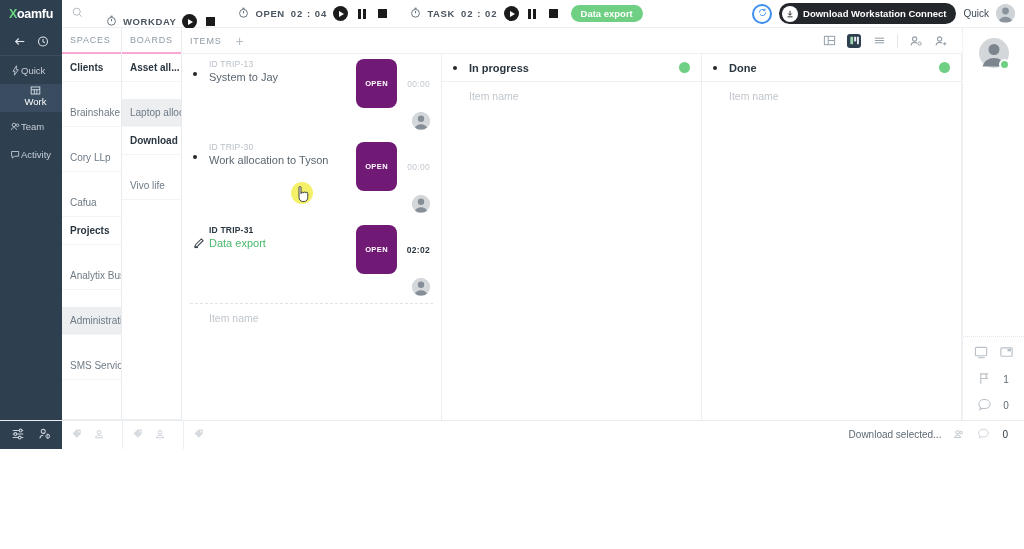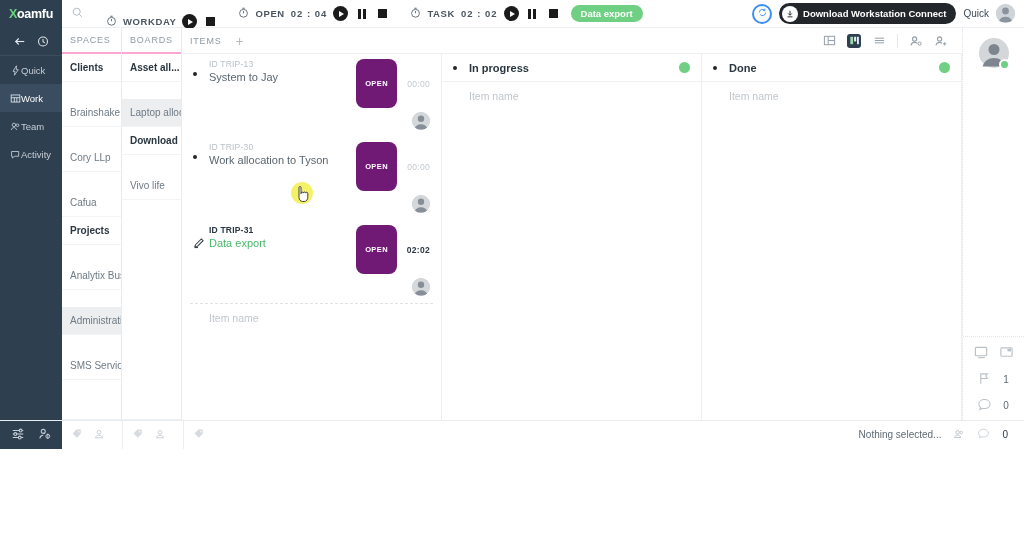--- a/index.html
+++ b/index.html
@@ -37,21 +37,21 @@
   .av { border-radius:50%; background:#c8ccd0; display:block; overflow:hidden; }
 
   
   .main { flex:1; display:flex; min-height:0; }
 
   
   .leftnav { width:62px; flex:0 0 62px; background:#2e3f50; display:flex; flex-direction:column; color:#c6ced6;
     background-image: radial-gradient(#3a4c5e 0.6px, transparent 0.6px); background-size:4px 4px;}
   .ln-top { height:28px; display:flex; align-items:center; justify-content:center; gap:11px; border-bottom:1px solid #3b4d5f; }
   .ln-item { height:28px; display:flex; align-items:center; padding-left:9px; font-size:9.5px; cursor:pointer; }
-  .ln-item.active { background:#3a4d60; }
+  .ln-item.active { background:#3a4d60;flex-direction:column; }
   .ln-ico { width:12px;height:12px; display:flex;align-items:center;justify-content:center; }
   .ln-spacer { flex:1; }
 
   
   .col { display:flex; flex-direction:column; background:#fff; border-right:1px solid #e9ecef; }
   .col-head { height:26px; display:flex; align-items:center; padding-left:8px; font-size:9px; letter-spacing:0.8px; color:#8e99a4; border-bottom:2px solid #f9a8d4; flex:0 0 26px;}
   .spaces { width:60px; flex:0 0 60px; }
   .boards { width:60px; flex:0 0 60px; }
   .nav-row { height:28px; display:flex; align-items:center; padding-left:8px; font-size:10px; white-space:nowrap; overflow:hidden; border-bottom:1px solid #f2f4f6; cursor:pointer; }
   .nav-row.group { font-weight:bold; color:#2a3640; }
@@ -563,21 +563,21 @@
     <div class="bb-seg">
       <span>
         <svg width="12" height="12" viewBox="0 0 14 14">
             <path d="M1.8 6.4 6.4 1.8h5v5L6.8 11.4z" fill="#d7dbdf"></path>
             <circle cx="9.1" cy="4.3" r="0.9" fill="#fff"></circle>
           </svg>
       </span>
     </div>
 
     <div class="bb-right">
-      <span class="bb-txt">Nothing selected...</span>
+      <span class="bb-txt">Download selected...</span>
       <span>
         <svg width="12" height="12" viewBox="0 0 14 14">
             <circle cx="5.4" cy="5" r="2" fill="none" stroke="#b9c0c7" stroke-width="1.1"></circle>
             <circle cx="9.6" cy="5.4" r="1.5" fill="none" stroke="#b9c0c7" stroke-width="1"></circle>
             <path d="M1.8 11c.5-1.8 1.8-2.7 3.6-2.7S8.5 9.2 9 11z" fill="none" stroke="#b9c0c7" stroke-width="1.1"></path>
           </svg>
       </span>
       <span>
         <svg width="13" height="13" viewBox="0 0 16 16">
             <path d="M2 7.5c0-2.8 2.7-4.8 6-4.8s6 2 6 4.8-2.7 4.8-6 4.8c-.8 0-1.6-.1-2.3-.3L3 13.4l.8-2.2C2.7 10.3 2 9 2 7.5z" fill="none" stroke="#c8ced4" stroke-width="1.1"></path>

